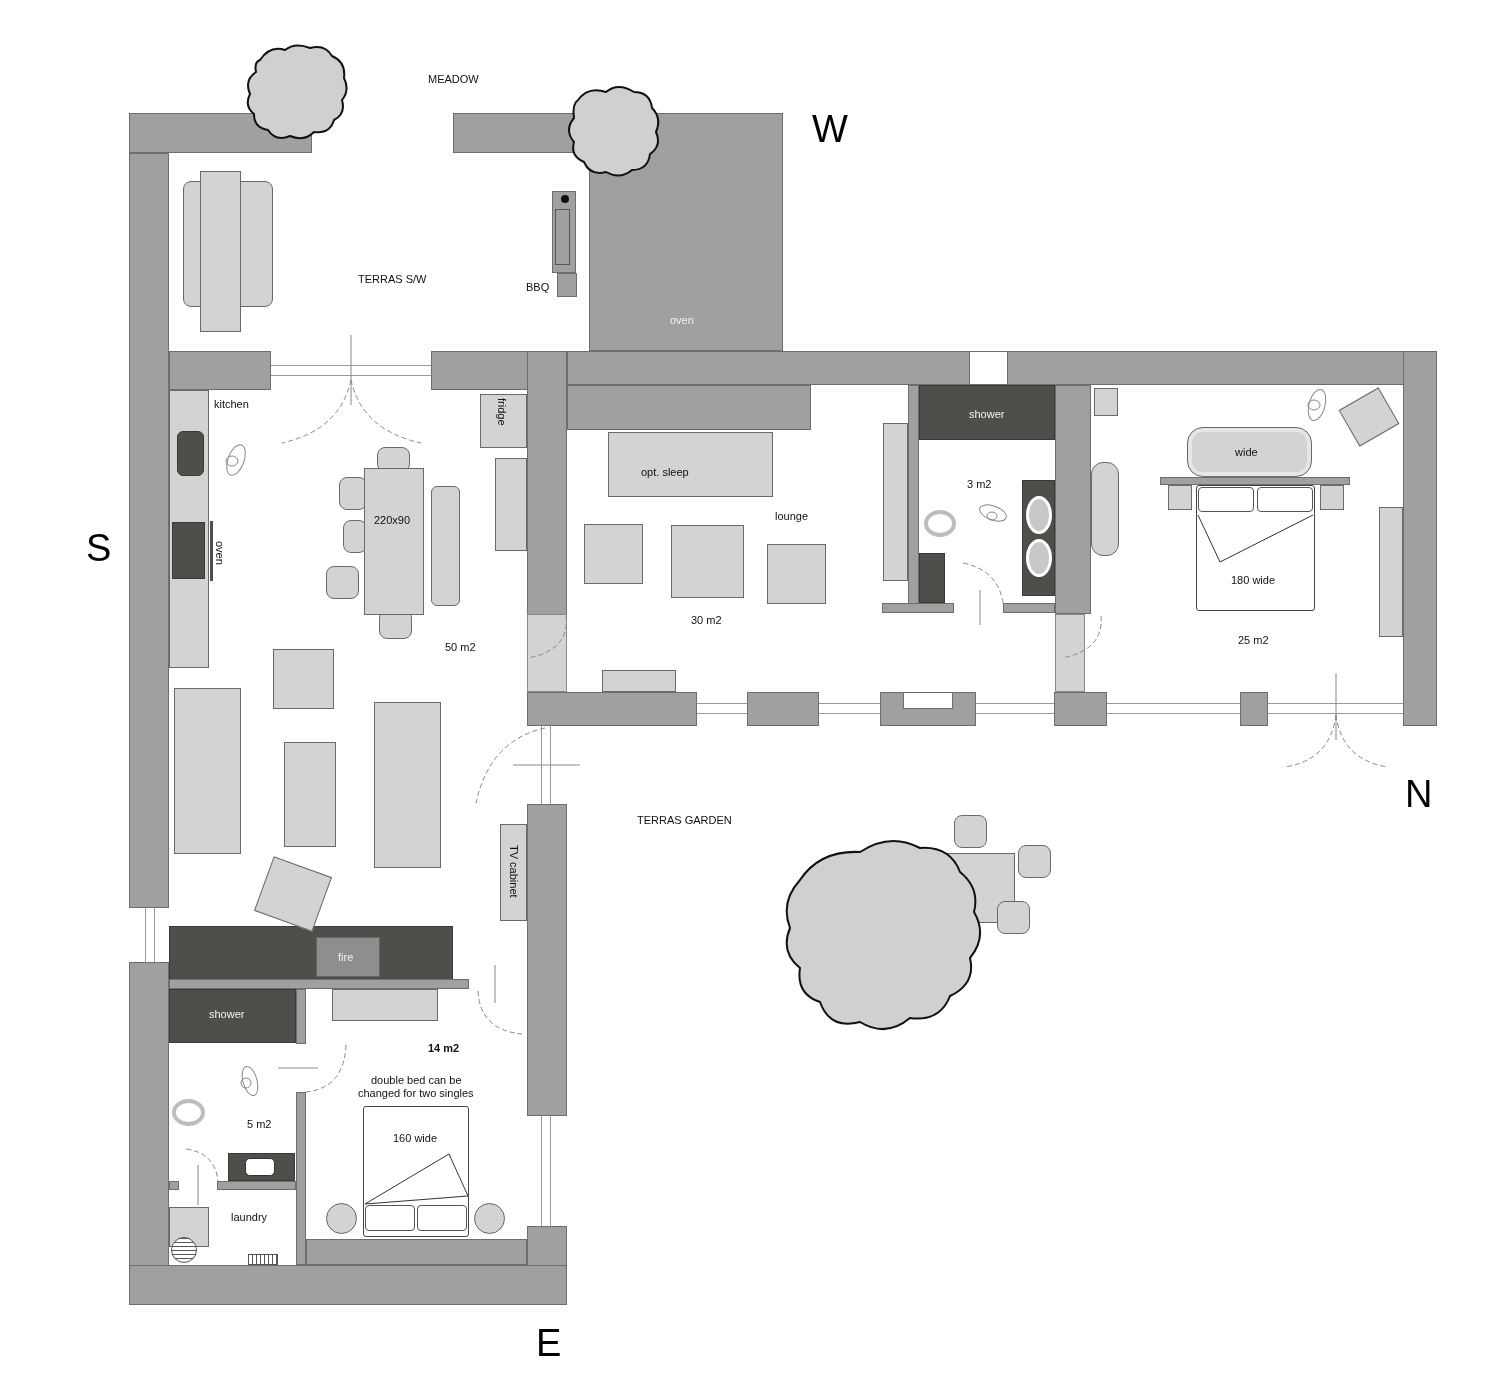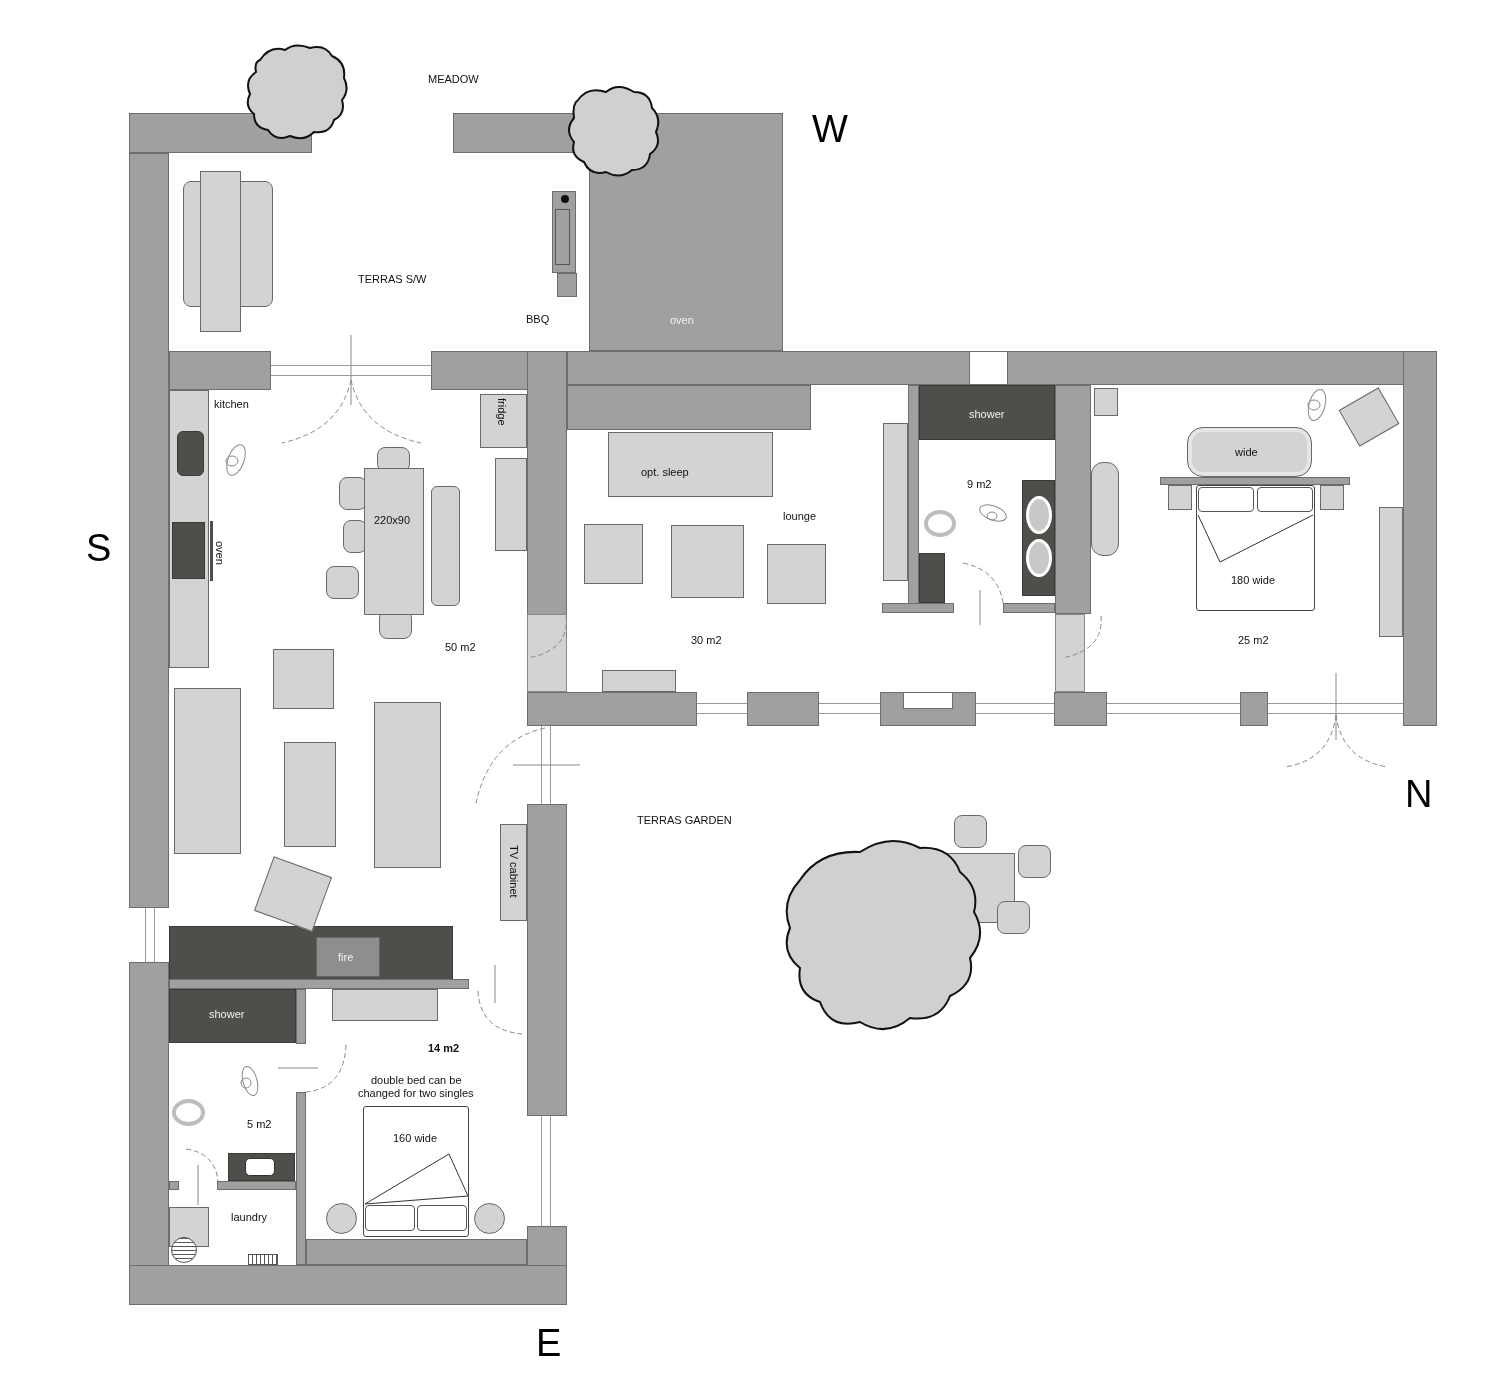--- a/index.html
+++ b/index.html
@@ -185,38 +185,38 @@
   </g>
 </svg>
 
 <span class="compass" style="left:812px;top:108px;">W</span>
 <span class="compass" style="left:86px;top:527px;">S</span>
 <span class="compass" style="left:1405px;top:773px;">N</span>
 <span class="compass" style="left:536px;top:1322px;">E</span>
 
 <span class="lbl" style="left:428px;top:73px;">MEADOW</span>
 <span class="lbl" style="left:358px;top:273px;">TERRAS S/W</span>
-<span class="lbl" style="left:526px;top:281px;margin-top:32px;">BBQ</span>
+<span class="lbl" style="left:526px;top:281px;">BBQ</span>
 <span class="lbl-w" style="left:670px;top:314px;">oven</span>
 <span class="lbl" style="left:637px;top:814px;">TERRAS GARDEN</span>
 
 <span class="lbl" style="left:214px;top:398px;">kitchen</span>
 <span class="lbl" style="left:212px;top:553px;transform:rotate(90deg);transform-origin:left top;left:226px;top:541px;">oven</span>
 <span class="lbl" style="left:508px;top:398px;transform:rotate(90deg);transform-origin:left top;">fridge</span>
 <span class="lbl" style="left:374px;top:514px;">220x90</span>
 <span class="lbl" style="left:445px;top:641px;">50 m2</span>
 <span class="lbl" style="left:520px;top:845px;transform:rotate(90deg);transform-origin:left top;">TV cabinet</span>
 <span class="lbl-w" style="left:338px;top:951px;">fire</span>
 
 <span class="lbl" style="left:641px;top:466px;">opt. sleep</span>
-<span class="lbl" style="left:775px;top:510px;margin-left:8px;">lounge</span>
-<span class="lbl" style="left:691px;top:614px;margin-top:20px;">30 m2</span>
+<span class="lbl" style="left:775px;top:510px;">lounge</span>
+<span class="lbl" style="left:691px;top:614px;">30 m2</span>
 
 <span class="lbl-w" style="left:969px;top:408px;">shower</span>
-<span class="lbl" style="left:967px;top:478px;">9 m2</span>
+<span class="lbl" style="left:967px;top:478px;">3 m2</span>
 
 <span class="lbl" style="left:1235px;top:446px;">wide</span>
 <span class="lbl" style="left:1231px;top:574px;">180 wide</span>
 <span class="lbl" style="left:1238px;top:634px;">25 m2</span>
 
 <span class="lbl-w" style="left:209px;top:1008px;">shower</span>
 <span class="lbl" style="left:247px;top:1118px;">5 m2</span>
 <span class="lbl" style="left:231px;top:1211px;">laundry</span>
 
 <span class="lbl" style="left:428px;top:1042px;font-weight:bold;">14 m2</span>

